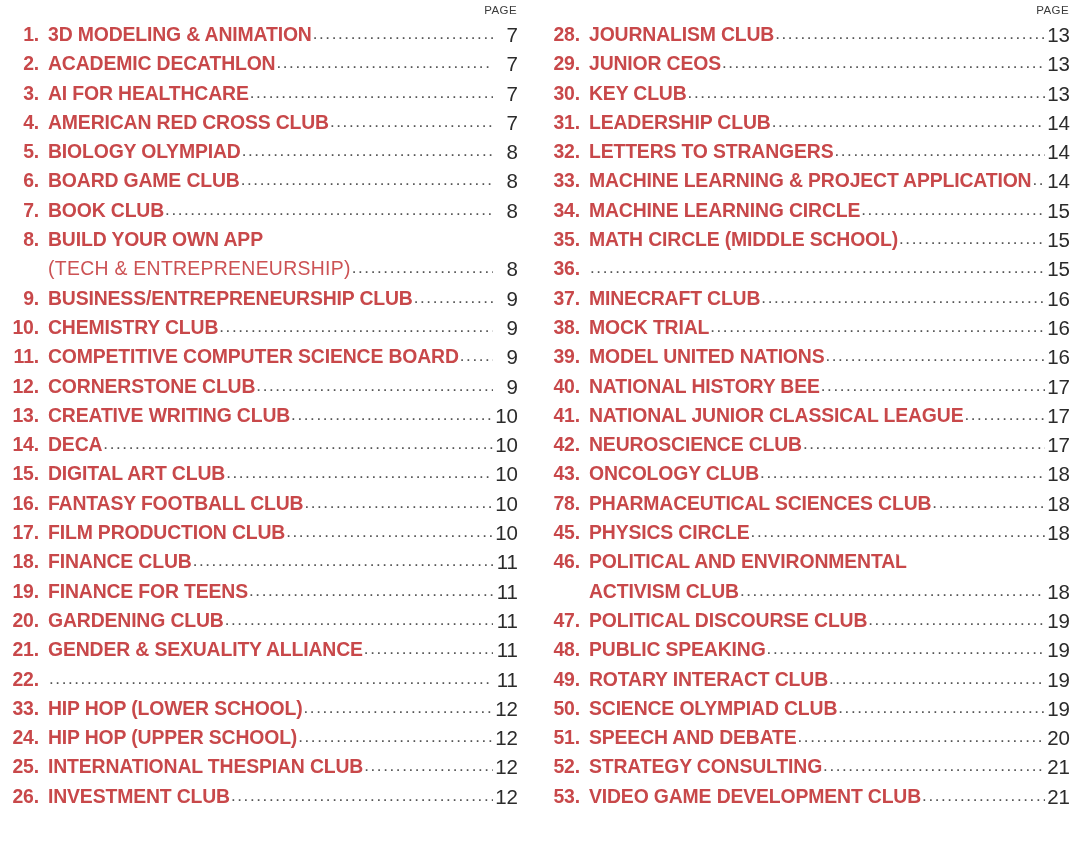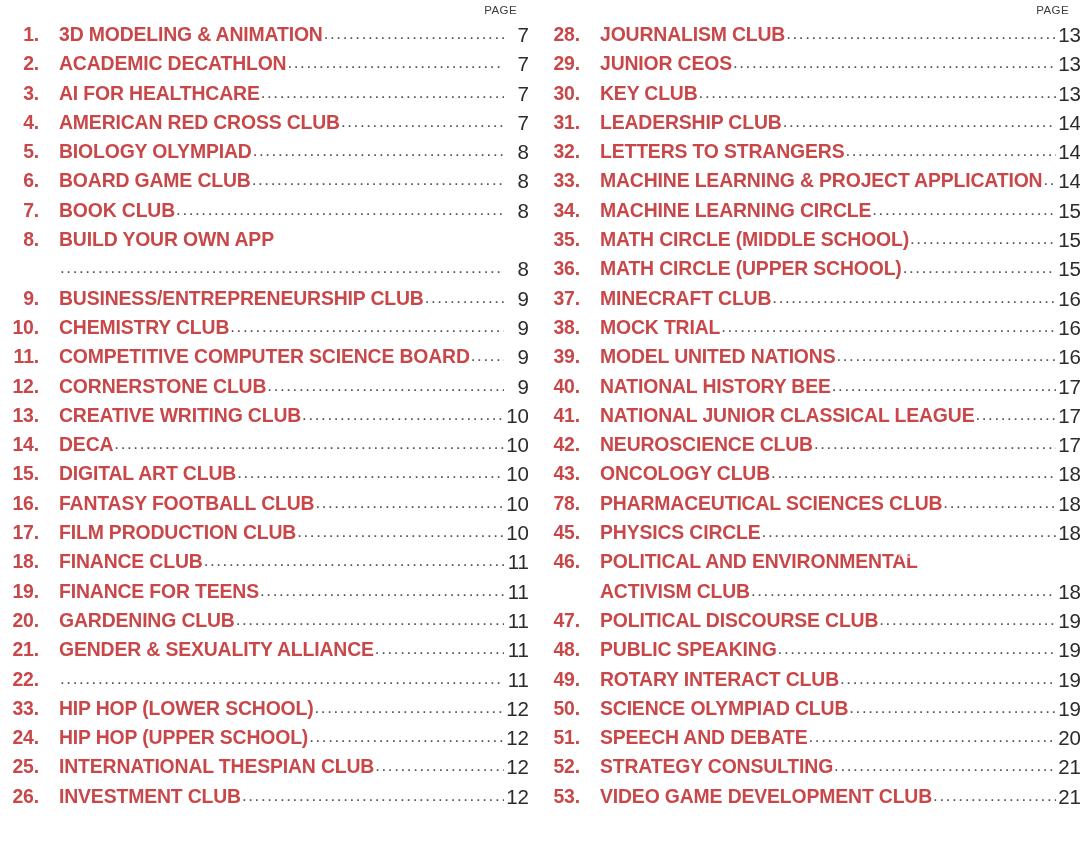--- a/index.html
+++ b/index.html
@@ -74,21 +74,20 @@
   .entry-body {
     flex: 1 1 auto;
     min-width: 0;
     padding-left: 9px;
   }
 
   .entry-line {
     display: flex;
     align-items: flex-end;
     width: 100%;
-    margin-left: 11px;
   }
 
   .entry-title {
     flex: 0 0 auto;
     color: #c8484a;
     font-weight: bold;
   }
 
   .entry-title.light {
     font-weight: 400;
@@ -254,20 +253,21 @@
             </div>
           </div>
         </li>
         <li class="entry">
           <span class="entry-num">8.</span>
           <div class="entry-body">
             <div class="entry-line">
               <span class="entry-title">BUILD YOUR OWN APP</span>
             </div>
             <div class="entry-line continued">
+              <span class="entry-title light">(TECH &amp; ENTREPRENEURSHIP)</span>
               <span class="entry-leader">................................................................................</span>
               <span class="entry-page">8</span>
             </div>
           </div>
         </li>
         <li class="entry">
           <span class="entry-num">9.</span>
           <div class="entry-body">
             <div class="entry-line">
               <span class="entry-title">BUSINESS/ENTREPRENEURSHIP CLUB</span>
@@ -528,21 +528,20 @@
               <span class="entry-title">MATH CIRCLE (MIDDLE SCHOOL)</span>
               <span class="entry-leader">................................................................................</span>
               <span class="entry-page">15</span>
             </div>
           </div>
         </li>
         <li class="entry">
           <span class="entry-num">36.</span>
           <div class="entry-body">
             <div class="entry-line">
-              <span class="entry-title">MATH CIRCLE (UPPER SCHOOL)</span>
               <span class="entry-leader">................................................................................</span>
               <span class="entry-page">15</span>
             </div>
           </div>
         </li>
         <li class="entry">
           <span class="entry-num">37.</span>
           <div class="entry-body">
             <div class="entry-line">
               <span class="entry-title">MINECRAFT CLUB</span>

